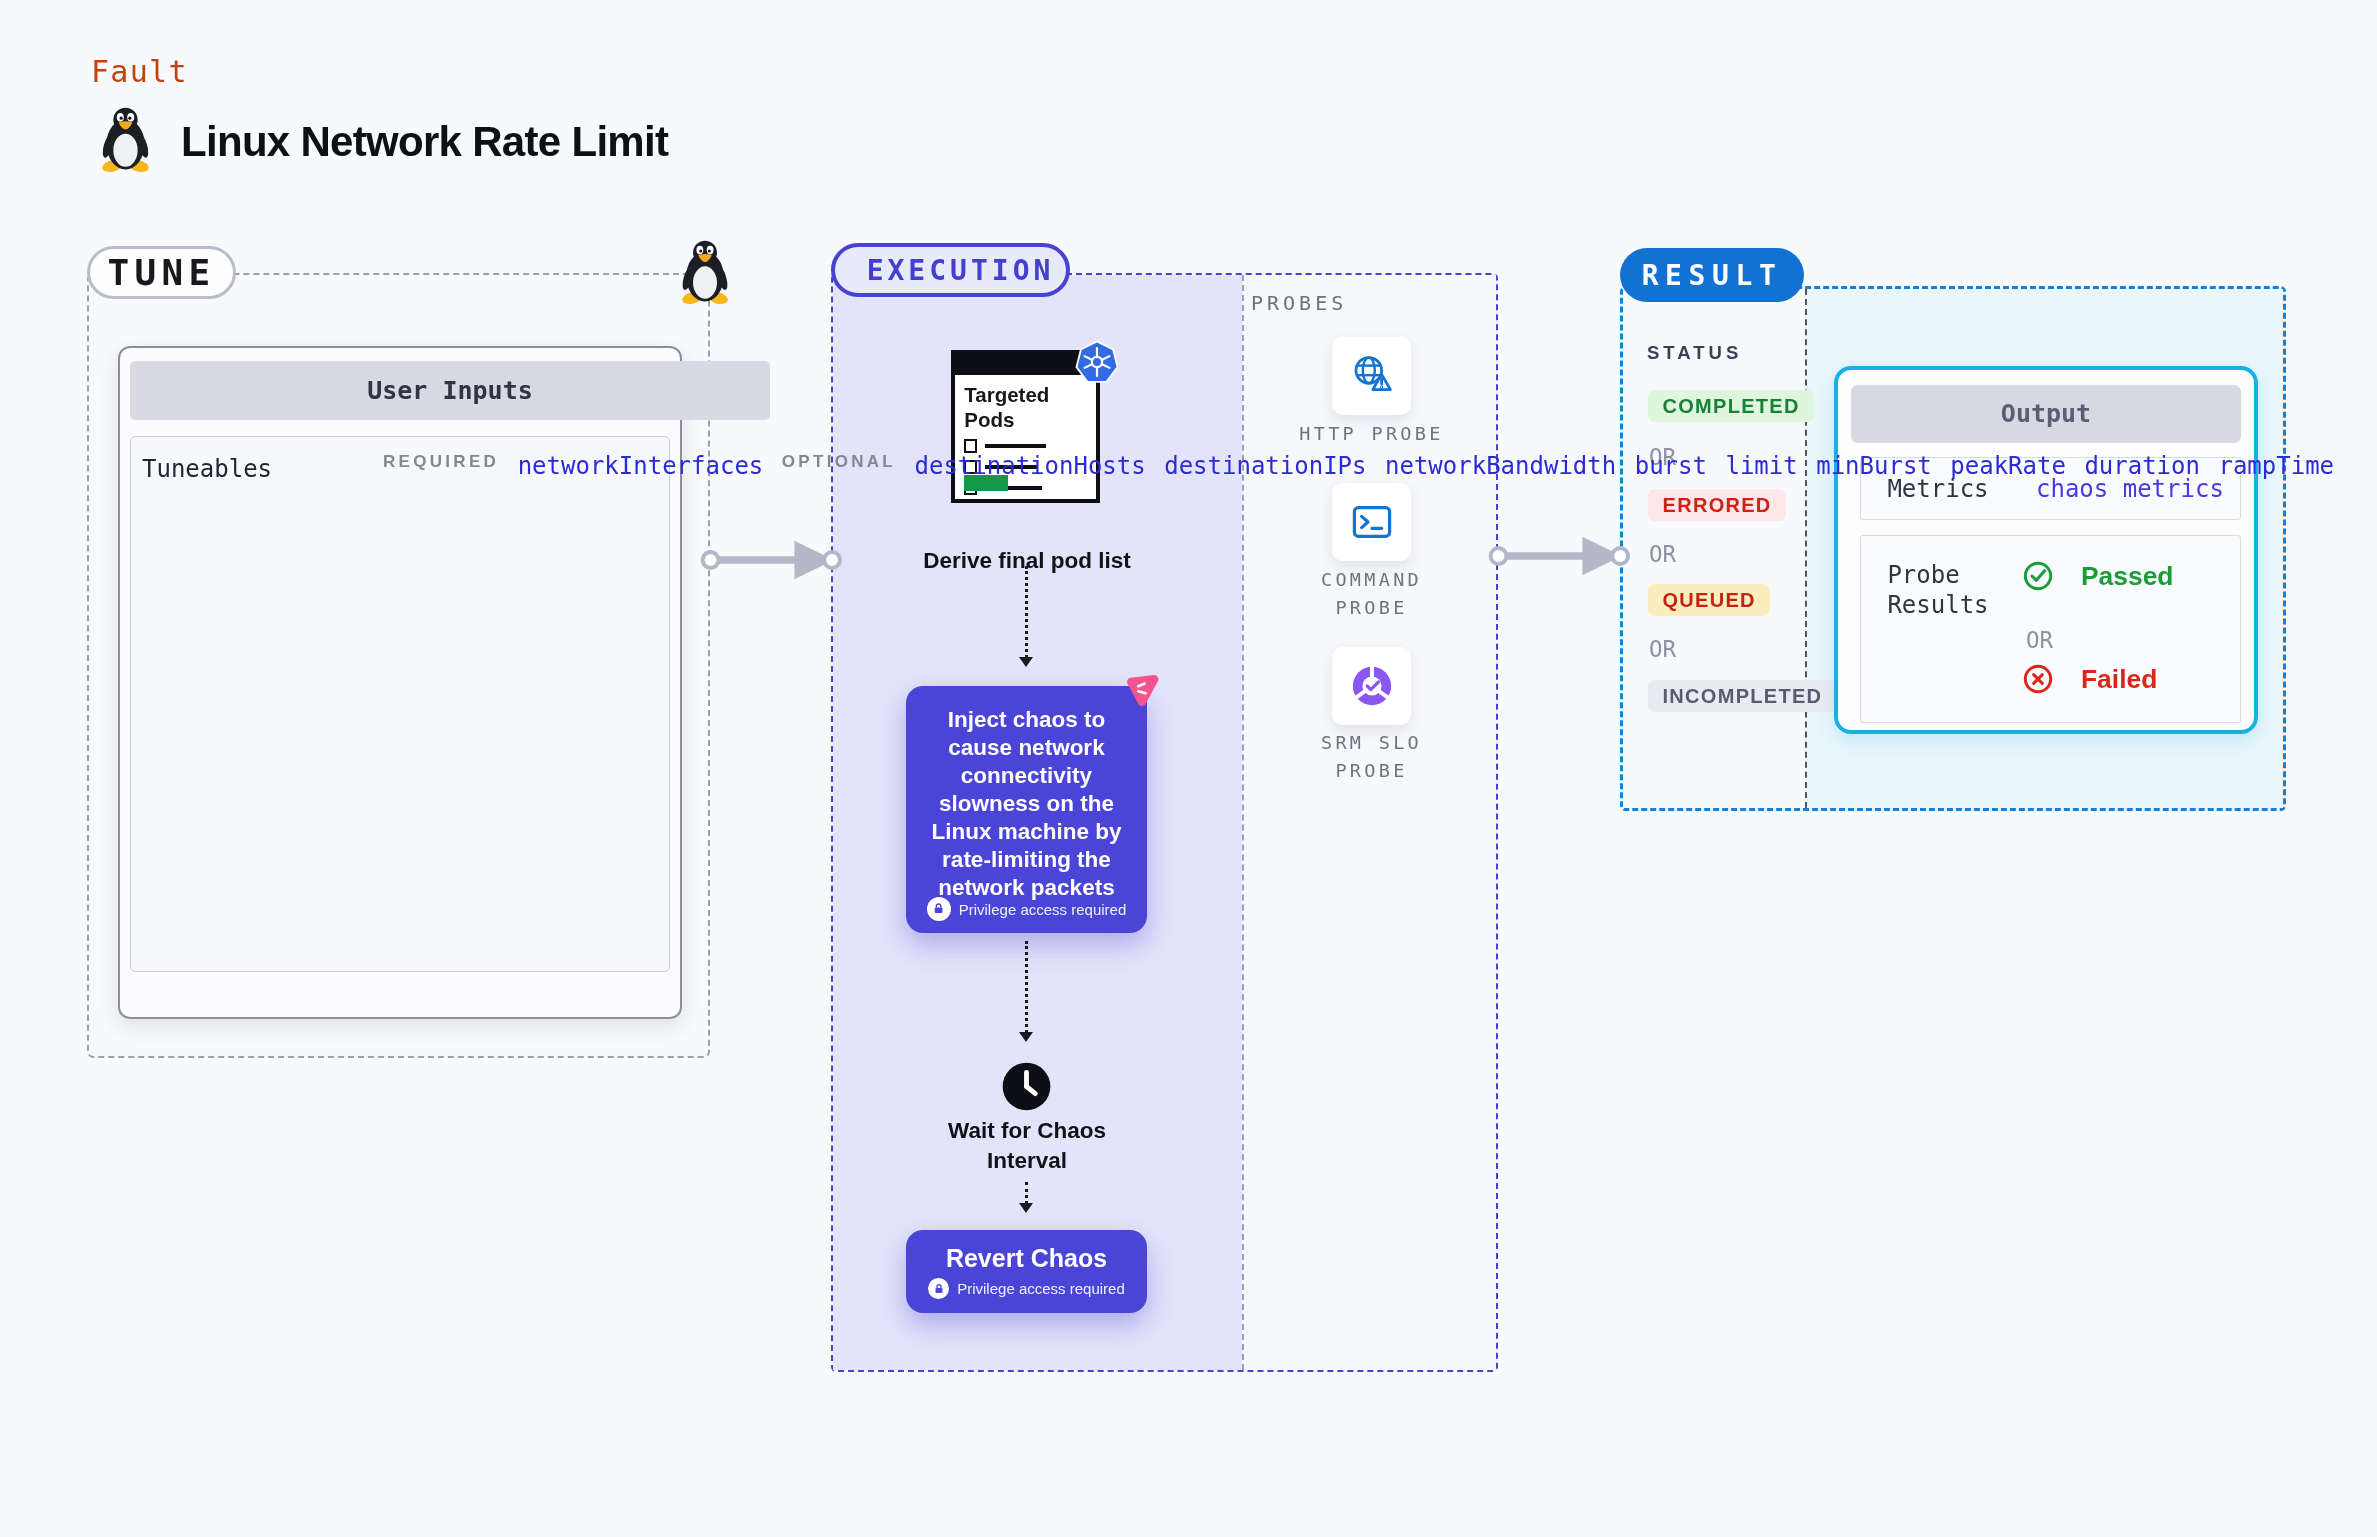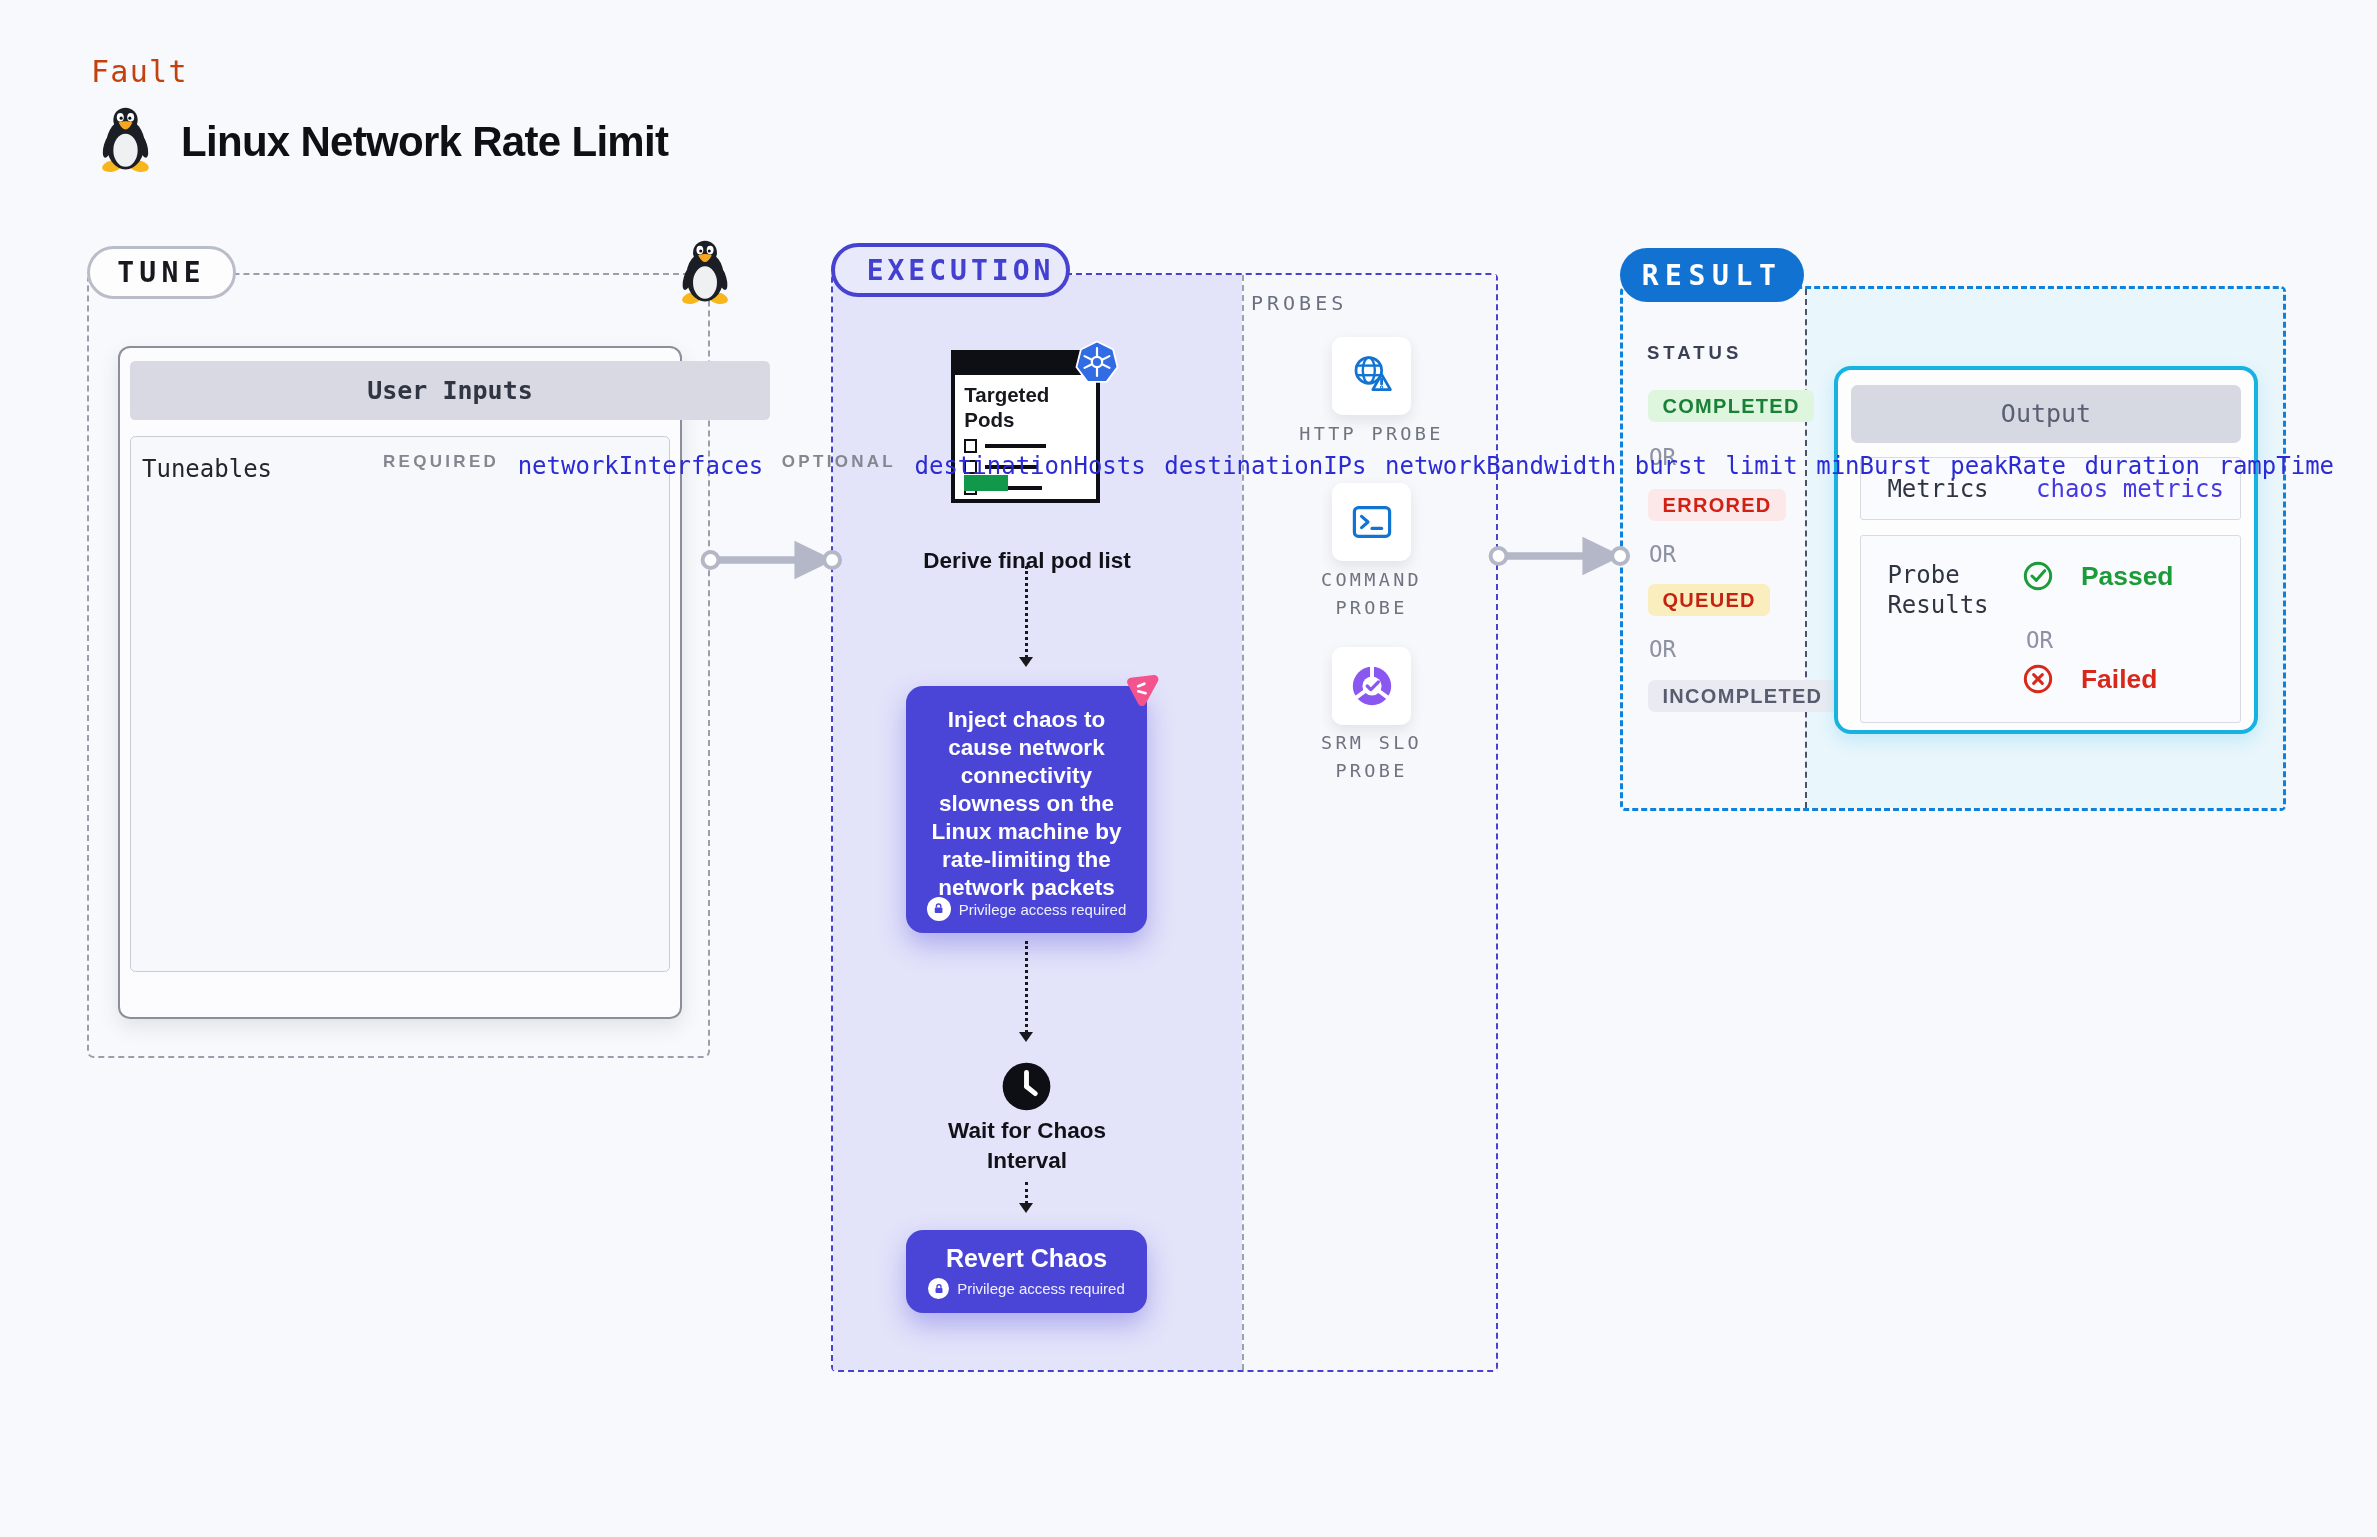--- a/index.html
+++ b/index.html
@@ -14,21 +14,21 @@
 
   
   .kicker { left:91px; top:54px; font-size:30px; color:#c2410c; letter-spacing:1.3px; }
   .page-title { left:181px; top:118px; font-size:42px; font-weight:700; color:#0e1014; letter-spacing:-0.7px; }
   .tux-hdr { left:97px; top:106px; width:57px; height:66px; }
   .tux-tune { left:677px; top:239px; width:56px; height:65px; z-index:5; }
 
   
   .pill { display:flex; align-items:center; justify-content:center; border-radius:30px; z-index:6; }
   .pill-tune { left:87px; top:246px; width:149px; height:53px; background:#fdfdfe; border:3.3px solid #b9bdc9; }
-  .pill-tune span { font-size:28px; font-weight:700; letter-spacing:5.3px; color:#17191f; }
+  .pill-tune span { font-size:36px; font-weight:700; letter-spacing:5.3px; color:#17191f; }
   .pill-exec { left:831px; top:243px; width:239px; height:54px; background:#e9e9fc; border:4px solid #4742cf; }
   .pill-exec span { font-size:28px; font-weight:700; letter-spacing:4px; color:#4340cf;margin-left:20px; }
   .pill-result { left:1620px; top:248px; width:184px; height:54px; background:#1172d2; }
   .pill-result span { font-size:28px; font-weight:700; letter-spacing:6.6px; color:#ffffff; }
 
   
   .box-tune { left:87px; top:273px; width:623px; height:785px; border:2px dashed #9aa0ab; border-radius:6.6px; }
   .box-exec { left:831px; top:273px; width:667px; height:1099px; border:2.6px dashed #4742cf; border-radius:5.3px; }
   .exec-fill-left { position:absolute; left:0; top:0; bottom:0; width:409px; background:#e3e3fa; }
   .exec-fill-right { position:absolute; left:409px; top:0; bottom:0; right:0; background:#f7f8fb; border-left:2px dashed #9aa2ae; }
@@ -100,21 +100,21 @@
   .badge.st-2 { color:#c32310; background:#faeebf; top:584px; }
   .badge.st-3 { color:#575c6f; background:#eaebf2; top:680px; }
   .or-txt { position:absolute; left:1649px; font-size:22.5px; color:#8d91a3; z-index:3; font-family:"DejaVu Sans Mono",monospace; }
   .or-1 { top:444px; } .or-2 { top:541px; } .or-3 { top:636px; }
 
   
   .out-card { left:1834px; top:366px; width:424px; height:368px; background:#fdfdfe; border:4px solid #17b2e2;
               border-radius:17px; box-shadow:0 6.6px 17px rgba(23,178,226,.18); z-index:3; }
   .out-header { position:absolute; left:13.2px; top:14.5px; right:13.2px; height:58px; background:#d7d9e2; border-radius:6.6px;
                 display:flex; align-items:center; justify-content:center; }
-  .out-header span { font-size:25px; font-weight:400; color:#5a6073; }
+  .out-header span { font-size:25px; font-weight:700; color:#5a6073; }
   .out-row { position:absolute; left:22px; right:13.2px; background:#fafbfe; border:1.3px solid #d8dbe2; border-radius:3px; }
   .row-metrics { top:87px; height:63px; }
   .row-probe { top:165px; height:188px; }
   .out-label { position:absolute; left:26.4px; font-size:24px; color:#2e3440; line-height:30px; }
   .metrics-value { position:absolute; left:175px; top:17px; font-size:24px; color:#4638e2; }
   .pr-line { position:absolute; display:flex; align-items:center; gap:27px; }
   .pr-line svg { width:32px; height:32px; }
   .passed-line { left:161px; top:24px; }
   .failed-line { left:161px; top:127px; }
   .passed-txt { font-size:26.4px; font-weight:700; color:#1c9c38; }

